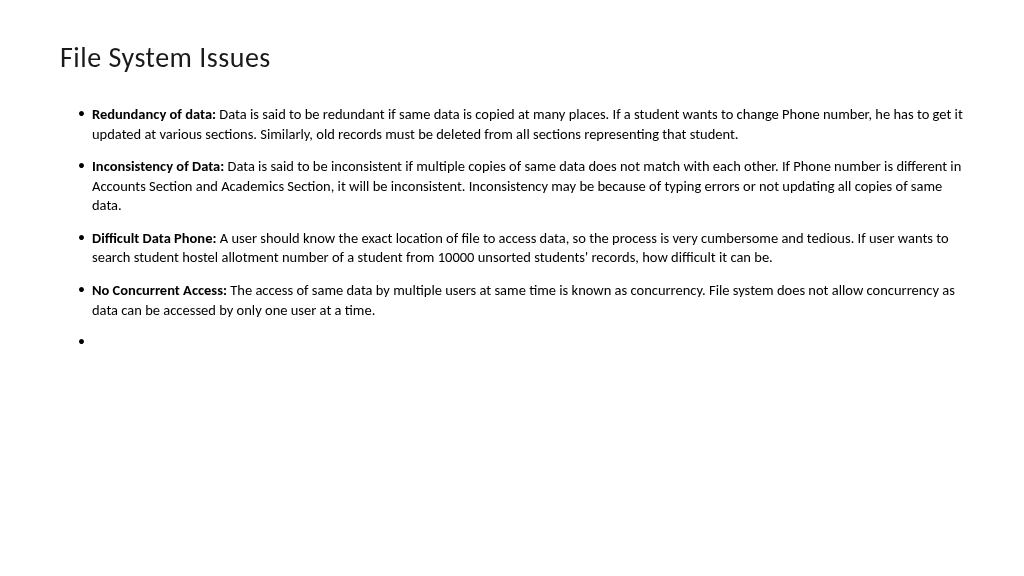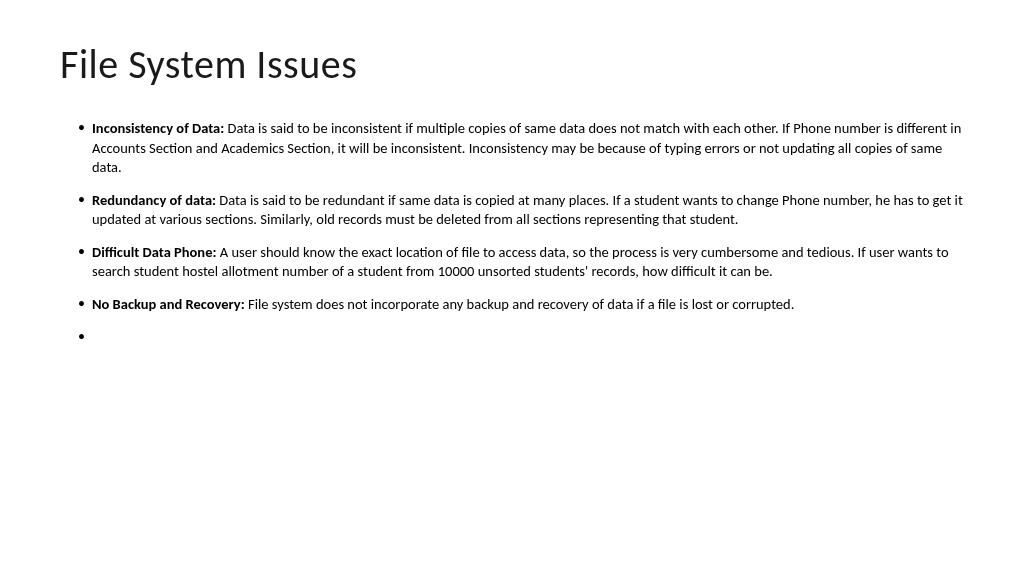--- a/index.html
+++ b/index.html
@@ -9,21 +9,21 @@
     }
     body {
       width: 1024px;
       height: 576px;
       background: #ffffff;
       font-family: Calibri, 'Segoe UI', Arial, sans-serif;
       padding: 40px 60px 20px 60px;
       color: #000000;
     }
     .slide-title {
-      font-size: 40px;
+      font-size: 28px;
       font-weight: 300;
       color: #1a1a1a;
       margin-bottom: 30px;
       letter-spacing: 0.5px;
     }
     .bullet-list {
       list-style: none;
       padding-left: 18px;
     }
     .bullet-item {
@@ -49,27 +49,27 @@
       font-weight: normal;
     }
   </style>
 </head>
 <body>
 
 <h1 class="slide-title">File System Issues</h1>
 
 <ul class="bullet-list">
   <li class="bullet-item">
-    <span class="bullet-label">Inconsistency of Data:</span><span class="bullet-text"> Data is said to be inconsistent if multiple copies of same data does not match with each other. If Phone number is different in Accounts Section and Academics Section, it will be inconsistent. Inconsistency may be because of typing errors or not updating all copies of same data.</span>
+    <span class="bullet-label">Redundancy of data:</span><span class="bullet-text"> Data is said to be redundant if same data is copied at many places. If a student wants to change Phone number, he has to get it updated at various sections. Similarly, old records must be deleted from all sections representing that student.</span>
   </li>
   <li class="bullet-item">
-    <span class="bullet-label">Redundancy of data:</span><span class="bullet-text"> Data is said to be redundant if same data is copied at many places. If a student wants to change Phone number, he has to get it updated at various sections. Similarly, old records must be deleted from all sections representing that student.</span>
+    <span class="bullet-label">Inconsistency of Data:</span><span class="bullet-text"> Data is said to be inconsistent if multiple copies of same data does not match with each other. If Phone number is different in Accounts Section and Academics Section, it will be inconsistent. Inconsistency may be because of typing errors or not updating all copies of same data.</span>
   </li>
   <li class="bullet-item">
     <span class="bullet-label">Difficult Data Phone:</span><span class="bullet-text"> A user should know the exact location of file to access data, so the process is very cumbersome and tedious. If user wants to search student hostel allotment number of a student from 10000 unsorted students' records, how difficult it can be.</span>
   </li>
   <li class="bullet-item">
-    <span class="bullet-label">No Backup and Recovery:</span><span class="bullet-text"> File system does not incorporate any backup and recovery of data if a file is lost or corrupted.</span>
+    <span class="bullet-label">No Concurrent Access:</span><span class="bullet-text"> The access of same data by multiple users at same time is known as concurrency. File system does not allow concurrency as data can be accessed by only one user at a time.</span>
   </li>
   <li class="bullet-item">
     <span class="bullet-label"></span><span class="bullet-text"></span>
   </li>
 </ul>
 
 </body></html>

